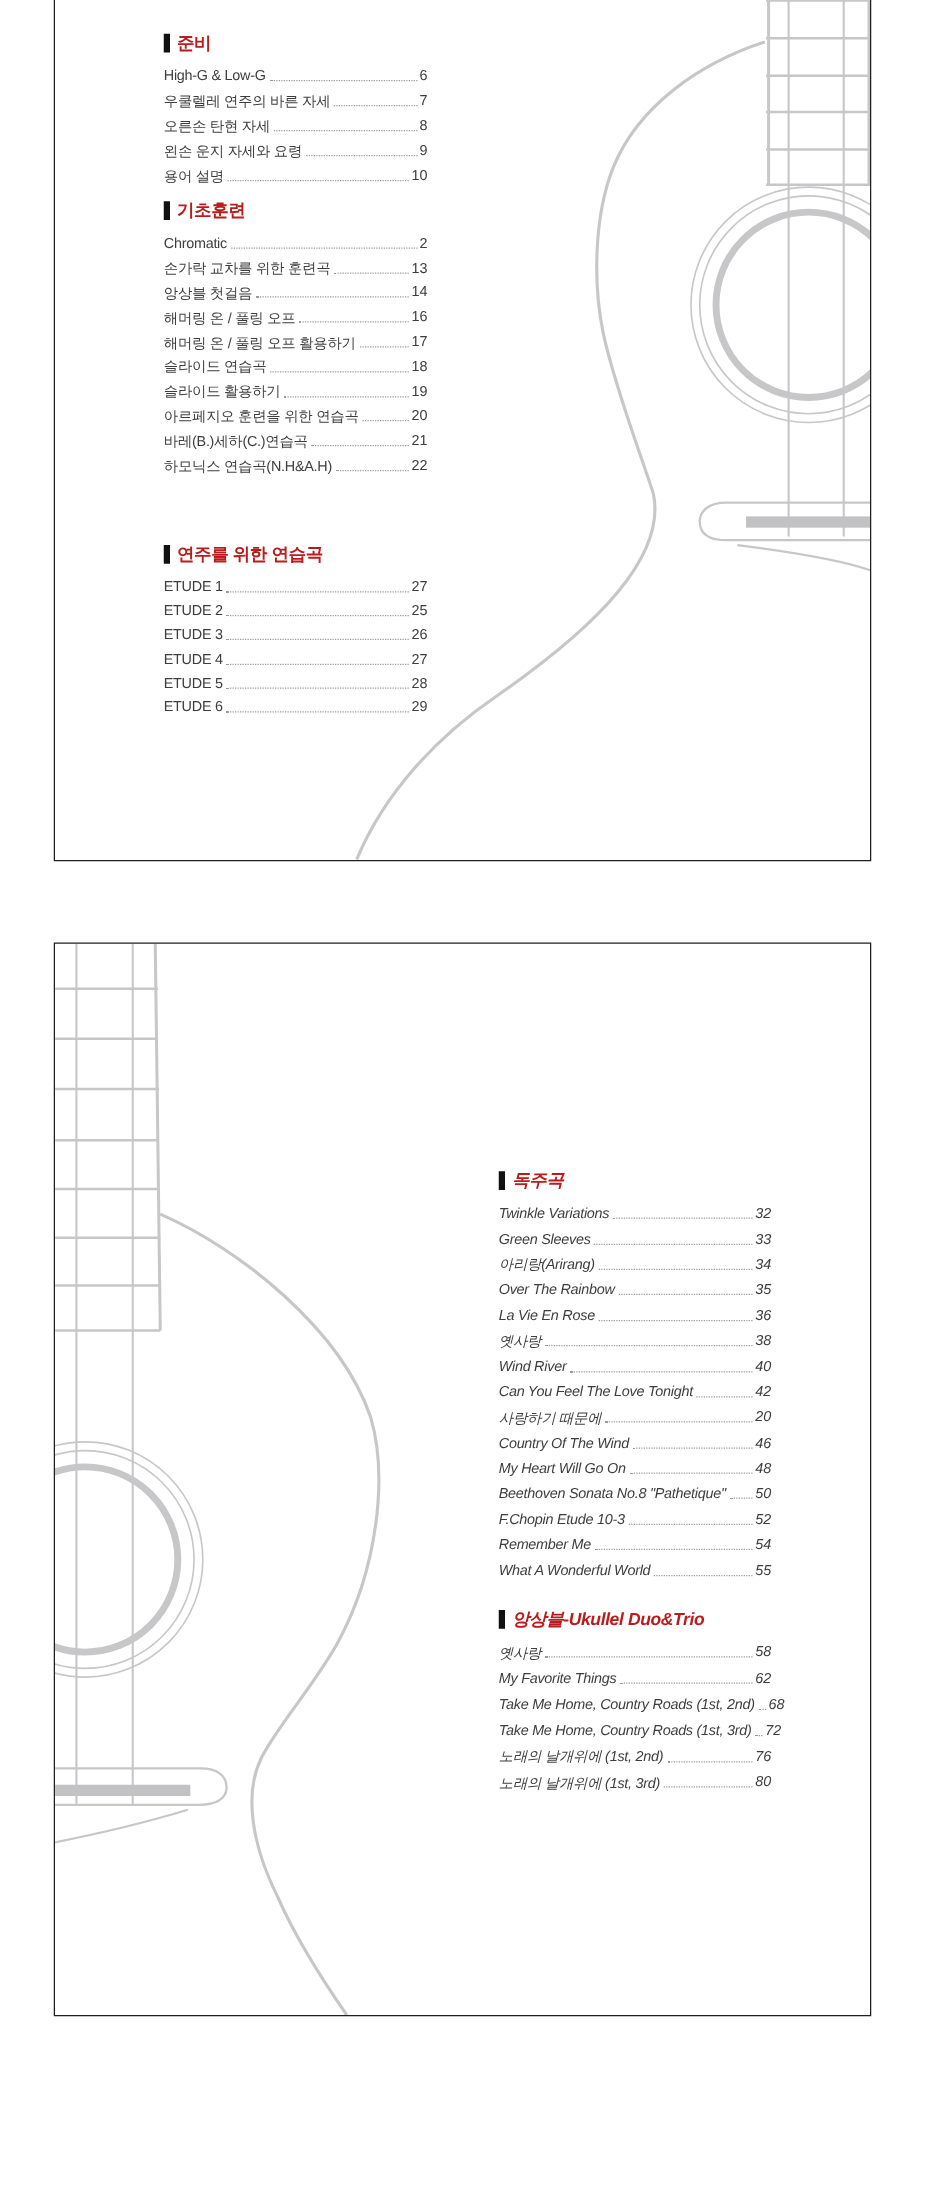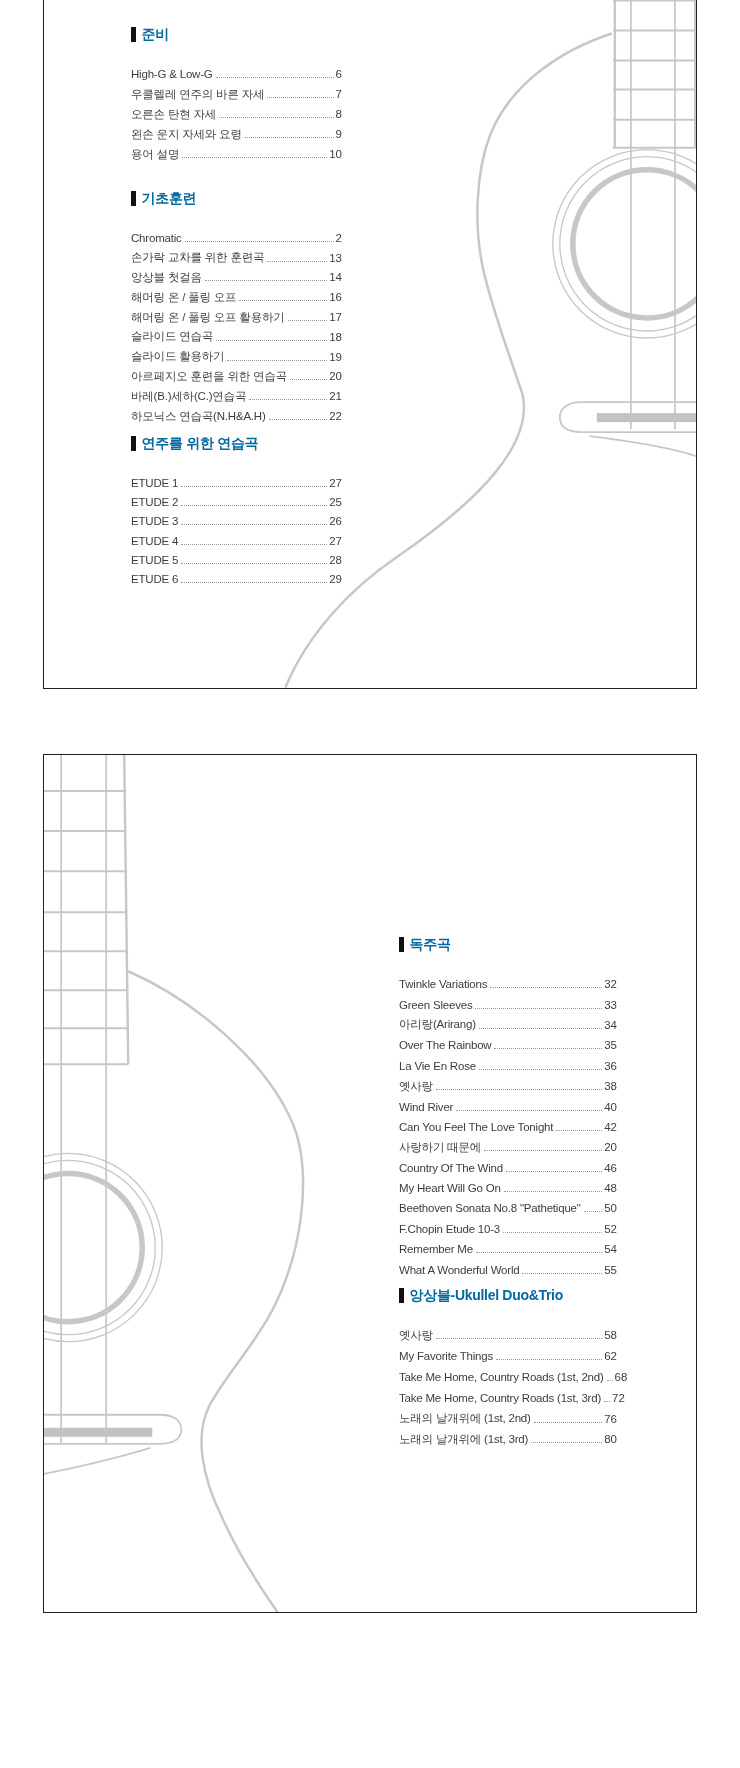--- a/index.html
+++ b/index.html
@@ -5,29 +5,29 @@
   html,body{margin:0;padding:0;}
   body{
     width:740px;height:1768px;position:relative;background:#ffffff;
     font-family:"Liberation Sans","DejaVu Sans",sans-serif;overflow:hidden;
   }
   .page{
     position:absolute;left:43px;width:654px;background:#fff;
     border:1.5px solid #1f1f1f;box-sizing:border-box;overflow:hidden;
   }
   .page-1{top:-13px;height:702px;}
-  .page-2{top:754px;height:859px;}
+  .page-2{top:754px;height:859px;font-style:italic;}
   .uke{position:absolute;left:0;top:0;width:100%;height:100%;}
   .toc-section{position:absolute;}
   .page-1 .toc-section{left:87px;width:211px;}
   .page-2 .toc-section{left:355px;width:218px;}
   .sec-header{display:flex;align-items:center;height:17px;}
   .sec-bar{width:4.5px;height:15px;background:#111;margin-right:6px;flex:none;}
-  .sec-title{font-size:14px;font-weight:bold;color:#0369a1;letter-spacing:-0.3px;white-space:nowrap;}
-  .rows{margin-top:21px;}
+  .sec-title{font-size:14px;font-weight:bold;color:#b91c1c;letter-spacing:-0.3px;white-space:nowrap;}
+  .rows{margin-top:8px;}
   .row{display:flex;align-items:center;height:var(--rh,20px);}
   .lbl{font-size:11.5px;color:#3d3d3d;white-space:nowrap;letter-spacing:-0.2px;flex:none;}
   .dots{flex:1;height:1px;border-bottom:1.6px dotted #9b9b9b;margin:0 2px 0 3px;transform:translateY(3px);min-width:6px;}
   .num{font-size:11.5px;color:#3d3d3d;flex:none;}
 </style>
 </head>
 <body>
 
 <div class="page page-1">
 
@@ -87,21 +87,21 @@
           <span class="num">9</span>
         </div>
         <div class="row">
           <span class="lbl">용어 설명</span>
           <span class="dots"></span>
           <span class="num">10</span>
         </div>
       </div>
   </div>
 
-  <div class="toc-section" style="top:202px; --rh:19.8px">
+  <div class="toc-section" style="top:172px; --rh:19.8px">
     <div class="sec-header">
       <span class="sec-bar"></span>
       <span class="sec-title">기초훈련</span>
     </div>
     <div class="rows">
         <div class="row">
           <span class="lbl">Chromatic</span>
           <span class="dots"></span>
           <span class="num">2</span>
         </div>

